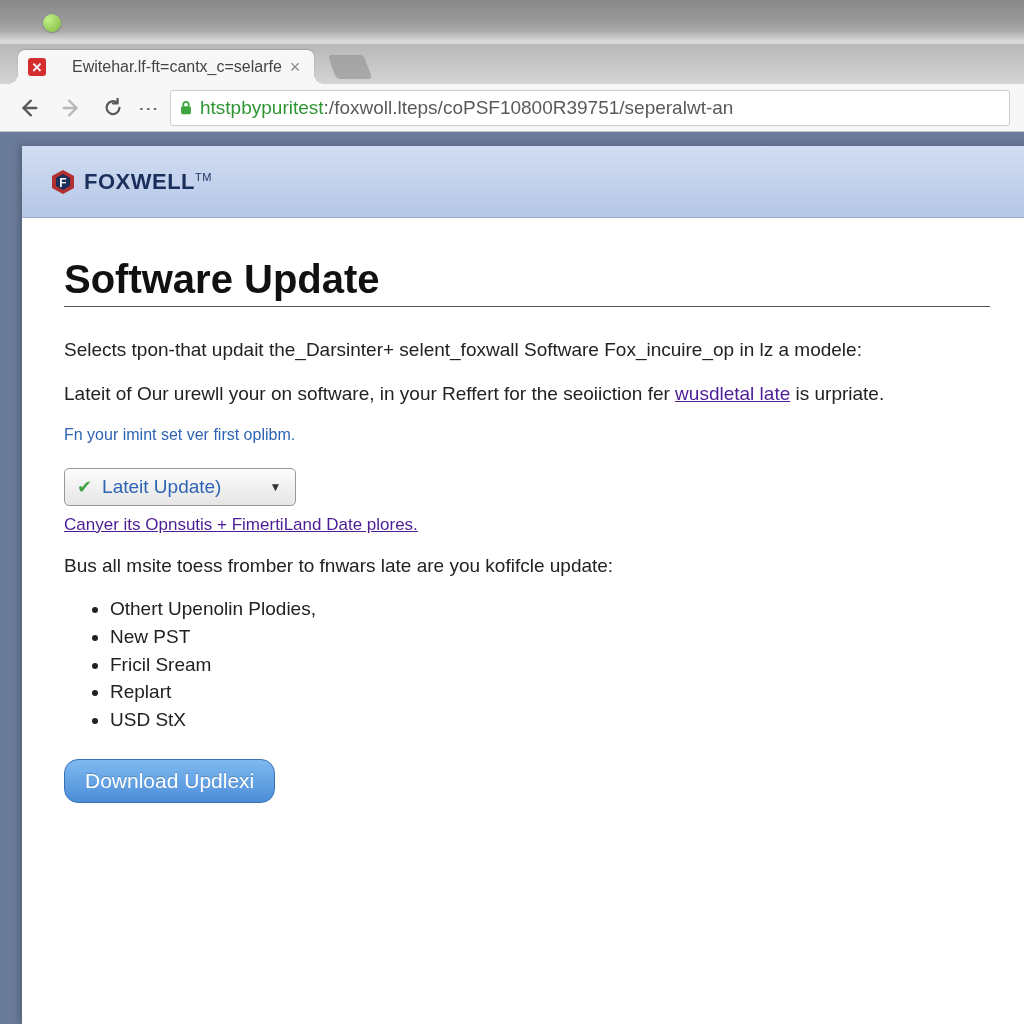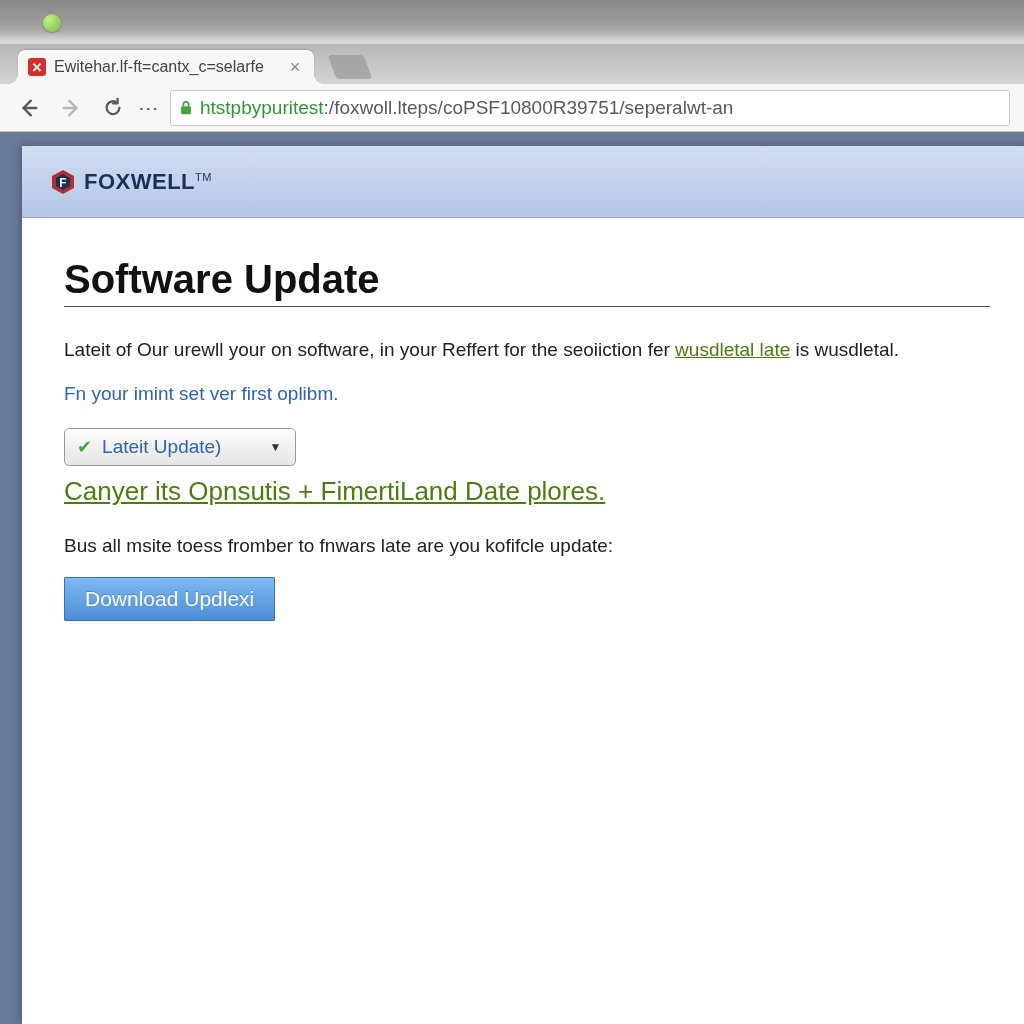--- a/index.html
+++ b/index.html
@@ -79,20 +79,21 @@
       justify-content: center;
       color: #fff;
       font-weight: bold;
       font-size: 13px;
     }
     .tab .title {
       flex: 1;
       white-space: nowrap;
       overflow: hidden;
       text-overflow: ellipsis;
+      margin-left: 18px;
     }
     .tab .close {
       color: #888;
       font-size: 18px;
       width: 18px;
       text-align: center;
       margin-left: 4px;
       cursor: pointer;
     }
     .new-tab {
@@ -199,52 +200,52 @@
       color: #222;
       line-height: 1.35;
     }
     h1 {
       font-size: 40px;
       font-weight: bold;
       color: #111;
     }
     .rule { border: none; border-top: 1.5px solid #555; margin-bottom: 30px; }
     .content p { margin-bottom: 18px; }
-    .content a { color: #4d7c0f; text-decoration: underline; }
-    .helper-link { color: #2e64b3; font-size: 19px; display: block; margin-bottom: 22px; }
+    .content a { color: #4c1d95; text-decoration: underline; }
+    .helper-link { color: #2e64b3; font-size: 16px; display: block; margin-bottom: 22px; }
     .dropdown-btn {
       display: inline-flex;
       align-items: center;
       height: 38px;
       padding: 0 14px 0 12px;
       background: linear-gradient(180deg, #fdfdfd 0%, #e5e5e5 100%);
       border: 1px solid #999;
       border-radius: 5px;
       font-size: 19px;
       color: #2e64b3;
       cursor: pointer;
       gap: 8px;
       margin-bottom: 8px;
     }
     .dropdown-btn .check { color: #3fa63f; font-size: 18px; margin-right: 2px; }
     .dropdown-btn .caret { margin-left: 40px; color: #333; font-size: 12px; }
-    .sub-link { color: #2e64b3; font-size: 26px; display: block; margin-bottom: 24px; }
+    .sub-link { color: #2e64b3; font-size: 17px; display: block; margin-bottom: 16px; }
     ul.features {
       list-style: disc;
       margin: 10px 0 26px 46px;
     }
     ul.features li { margin-bottom: 2px; }
     .dl-btn {
       display: inline-block;
       padding: 9px 20px;
       background: linear-gradient(180deg, #7fb9f0 0%, #4b8dd8 100%);
       color: #fff;
       font-size: 21px;
       border: 1px solid #3a72b8;
-      border-radius: 1px;
+      border-radius: 14px;
       cursor: pointer;
       text-shadow: 0 -1px 0 rgba(0,0,0,0.2);
     }
   </style>
 </head>
 <body>
 
 <div class="desktop-dot"></div>
 
 <div class="browser">
@@ -303,36 +304,44 @@
           <span class="logo-text">
             <span>FOXWELL</span><span class="tm">TM</span>
           </span>
         </div>
       </div>
 
       <div class="content">
         <h1>Software Update</h1>
         <hr class="rule">
 
+        <p>Selects tpon-that updait the_Darsinter+ selent_foxwall Software Fox_incuire_op in lz a modele:</p>
 
         <p>
-          <span>Lateit of Our urewll your on software, in your Reffert for the seoiiction fer </span><a href="#">wusdletal late</a><span> is wusdletal.</span>
+          <span>Lateit of Our urewll your on software, in your Reffert for the seoiiction fer </span><a href="#">wusdletal late</a><span> is urpriate.</span>
         </p>
 
         <span class="helper-link">Fn your imint set ver first oplibm.</span>
 
         <div class="dropdown-btn">
           <span class="check">✔</span>
           <span>Lateit Update)</span>
           <span class="caret">▼</span>
         </div>
 
         <a href="#" class="sub-link">Canyer its Opnsutis + FimertiLand Date plores.</a>
 
         <p>Bus all msite toess fromber to fnwars late are you kofifcle update:</p>
 
+        <ul class="features">
+          <li>Othert Upenolin Plodies,</li>
+          <li>New PST</li>
+          <li>Fricil Sream</li>
+          <li>Replart</li>
+          <li>USD StX</li>
+        </ul>
 
         <button class="dl-btn">Download Updlexi</button>
       </div>
 
     </div>
   </div>
 </div>
 
 </body></html>

